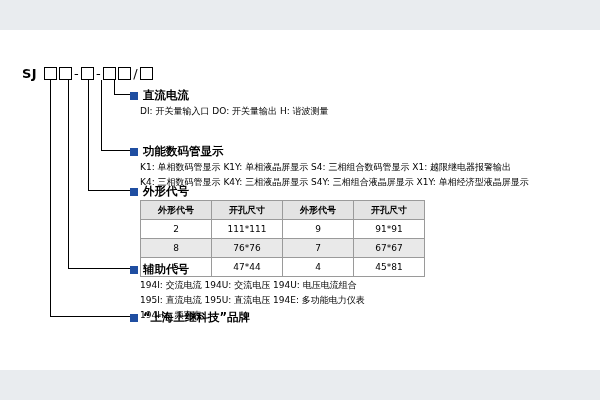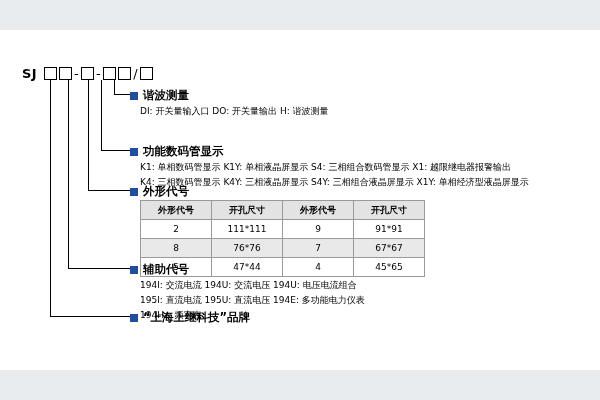--- a/index.html
+++ b/index.html
@@ -151,21 +151,21 @@
   <div class="hline" style="left:88px; top:190px; width:42px;"></div>
 
   <div class="vline" style="left:68px; top:80px; height:188px;"></div>
   <div class="hline" style="left:68px; top:268px; width:62px;"></div>
 
   <div class="vline" style="left:50px; top:80px; height:236px;"></div>
   <div class="hline" style="left:50px; top:316px; width:80px;"></div>
 
   <div class="sec-head" style="left:130px; top:88px;">
     <span class="sq"></span>
-    <span>谐波测量</span>
+    <span>直流电流</span>
   </div>
   <div class="sec-body" style="left:140px; top:104px;">
     <span class="ln">DI: 开关量输入口                              DO: 开关量输出                  H: 谐波测量</span>
   </div>
 
   <div class="sec-head" style="left:130px; top:144px;">
     <span class="sq"></span>
     <span>功能数码管显示</span>
   </div>
   <div class="sec-body" style="left:140px; top:160px;">
@@ -197,21 +197,21 @@
       <tr class="alt">
         <td>8</td>
         <td>76*76</td>
         <td>7</td>
         <td>67*67</td>
       </tr>
       <tr class="plain">
         <td>5</td>
         <td>47*44</td>
         <td>4</td>
-        <td>45*65</td>
+        <td>45*81</td>
       </tr>
     </tbody>
   </table>
 
   <div class="sec-head" style="left:130px; top:262px;">
     <span class="sq"></span>
     <span>辅助代号</span>
   </div>
   <div class="sec-body" style="left:140px; top:278px;">
     <span class="ln">194I: 交流电流        194U: 交流电压        194U: 电压电流组合</span>

